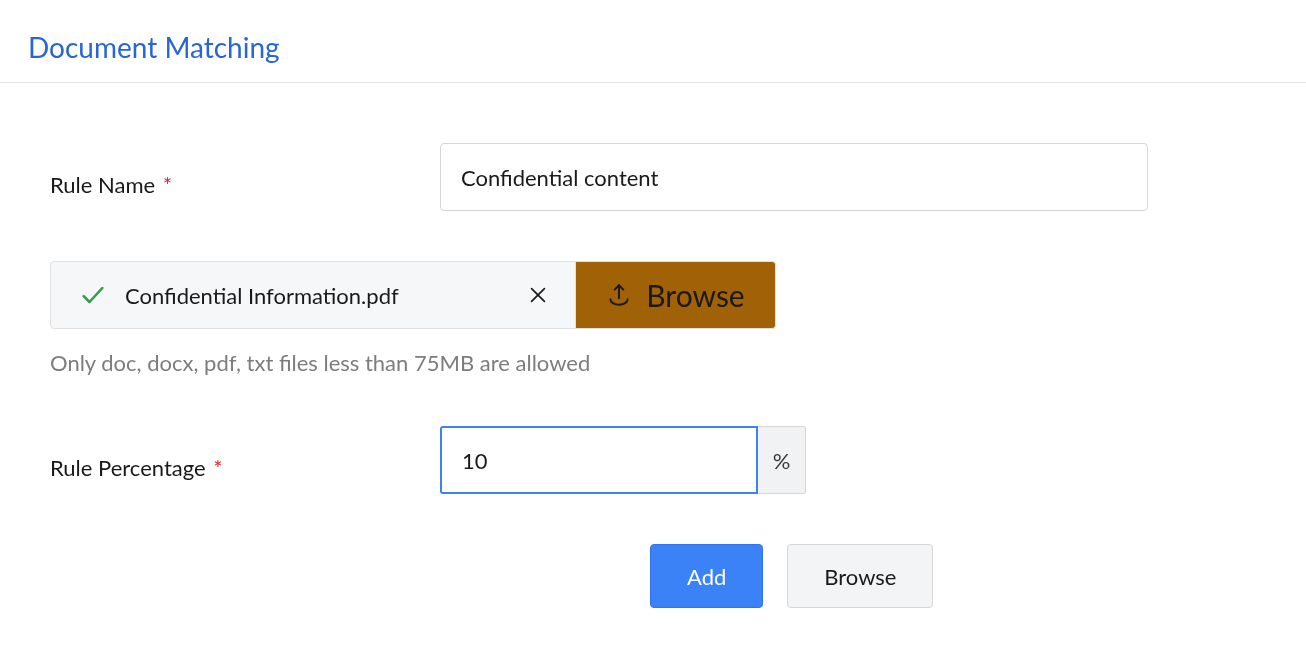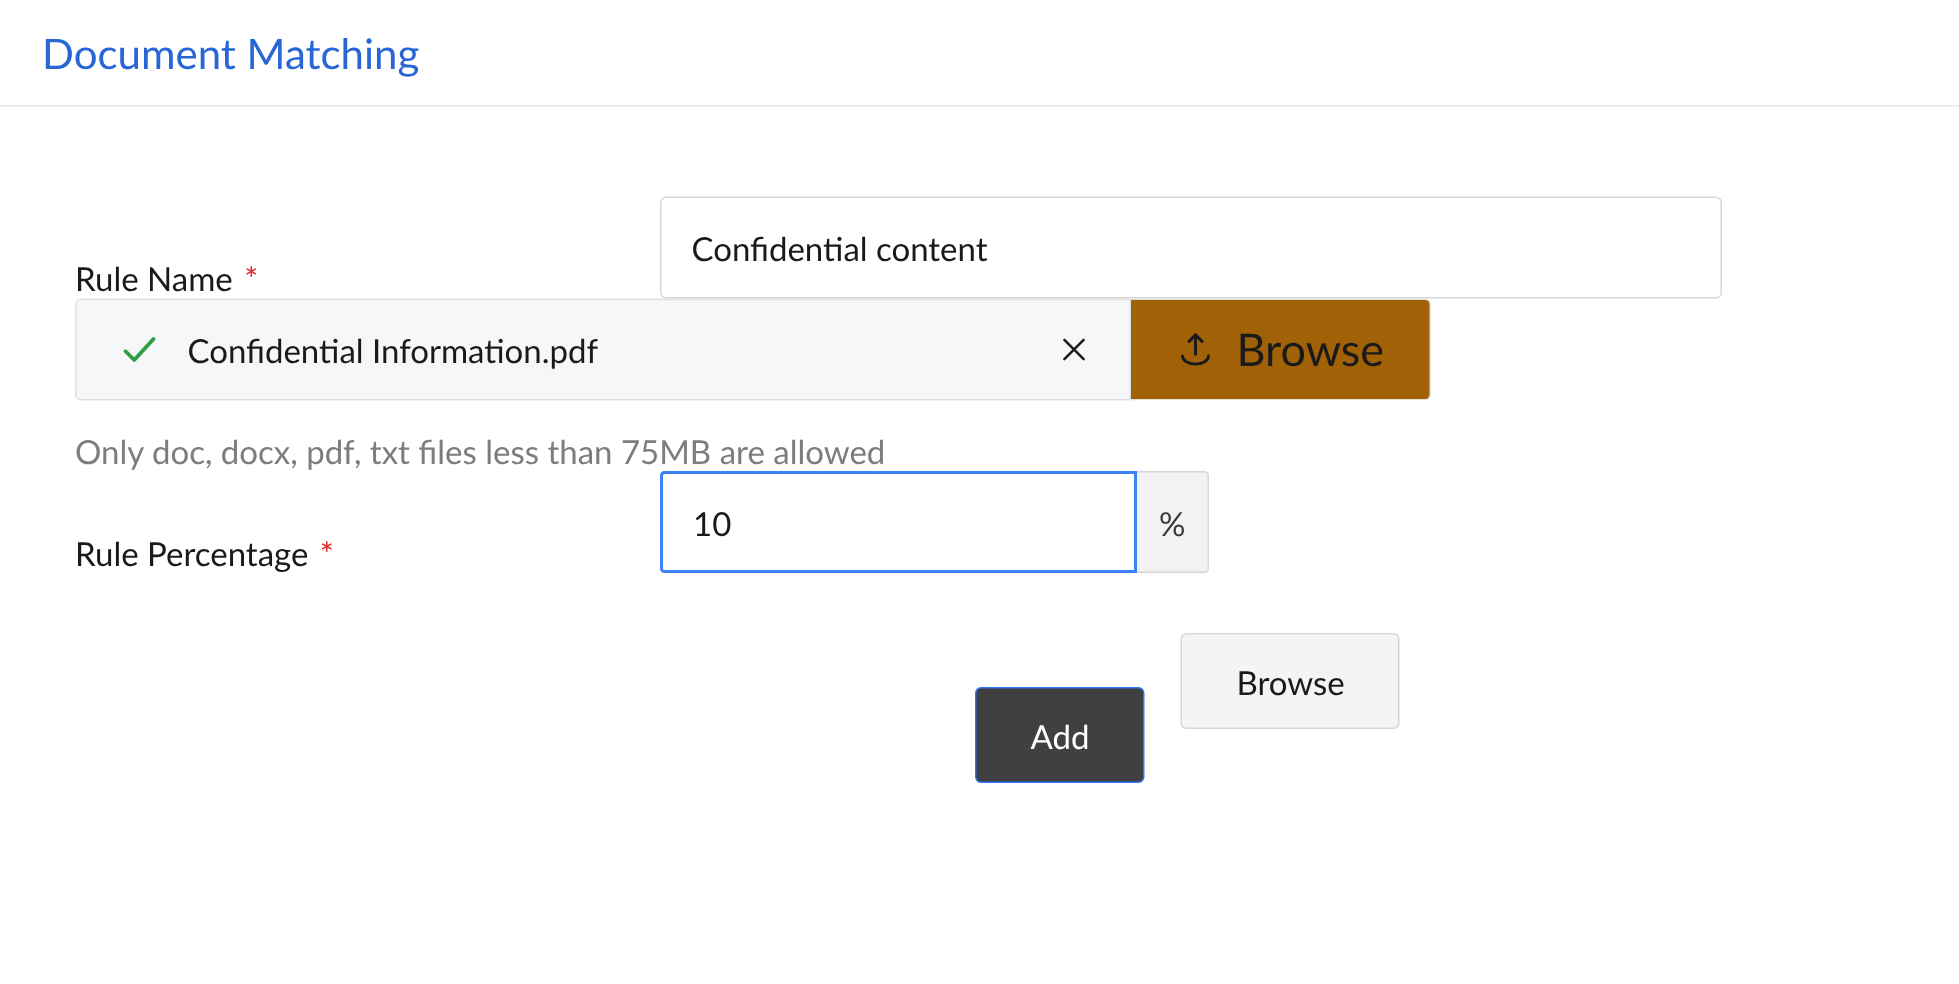--- a/index.html
+++ b/index.html
@@ -10,27 +10,29 @@
       font-size: 22px;
     }
     .header {
       padding: 18px 28px 18px 28px;
       border-bottom: 1px solid #e5e5e5;
     }
     .header-title {
       color: #2866d6;
       font-size: 28px;
       font-weight: 400;
+      margin-top: 12px;
     }
     .form-container {
       padding: 60px 50px 40px 50px;
     }
     .form-row {
       display: flex;
-      align-items: flex-end;
+      align-items: center;
+      margin-bottom: 50px;
     }
     .form-label {
       width: 390px;
       flex-shrink: 0;
       padding-top: 14px;
       font-size: 22px;
       color: #1a1a1a;
     }
     .form-label .required {
       color: #e02424;
@@ -45,21 +47,21 @@
       border: 1px solid #d6d6d6;
       border-radius: 4px;
       padding: 0 20px;
       font-size: 22px;
       color: #1a1a1a;
       font-family: inherit;
       outline: none;
     }
     .file-row {
       display: flex;
-      width: 904px;
+      width: 726px;
     }
     .file-display {
       flex: 1;
       display: flex;
       align-items: center;
       height: 68px;
       background: #f6f7f9;
       border: 1px solid #e0e0e0;
       border-radius: 4px 0 0 4px;
       padding: 0 18px 0 28px;
@@ -144,24 +146,23 @@
     .btn {
       height: 64px;
       padding: 0 36px;
       border-radius: 4px;
       font-size: 22px;
       font-family: inherit;
       cursor: pointer;
       border: 1px solid transparent;
     }
     .btn-primary {
-      background: #404040;
+      background: #3b82f6;
       color: #ffffff;
       border-color: #2f73f7;
-      margin-top: 36px;
     }
     .btn-secondary {
       background: #f3f4f6;
       color: #1a1a1a;
       border: 1px solid #d6d6d6;
     }
   </style>
 </head>
 <body>
 

